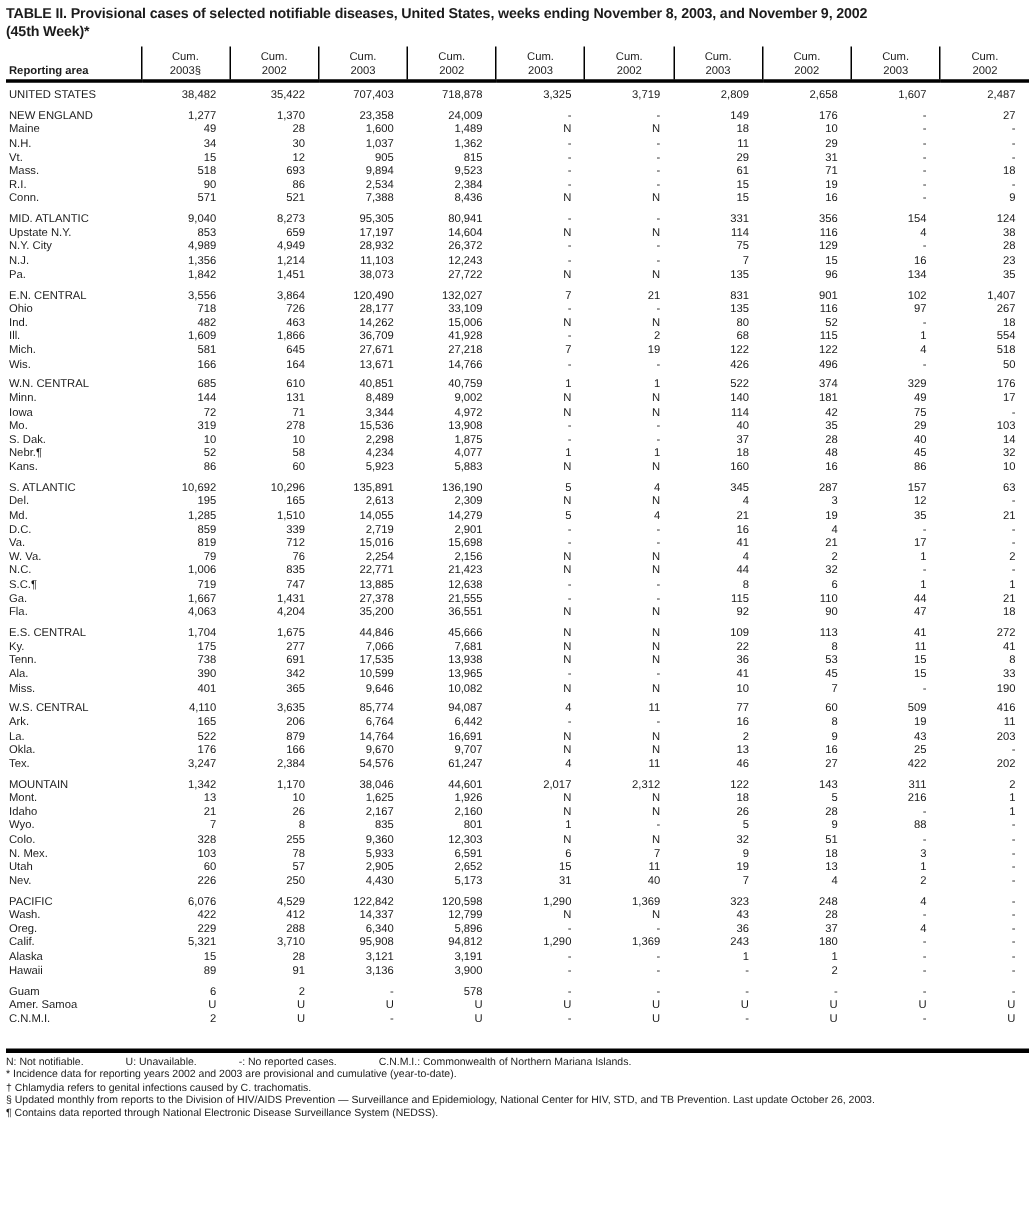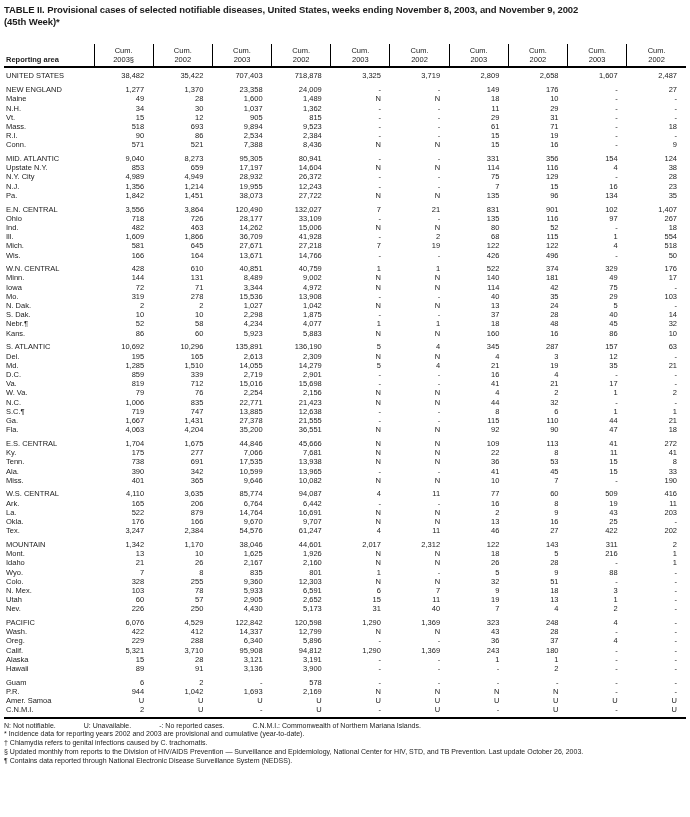--- a/index.html
+++ b/index.html
@@ -1,42 +1,42 @@
 <!DOCTYPE html>
 <html><head>
 <meta charset="utf-8">
 <style>
   html, body { margin:0; padding:0; background:#ffffff; }
   body {
     width:690px; height:817px; box-sizing:border-box; padding:4px 3px 0 4px;
     font-family:"Liberation Sans", sans-serif; color:#1b1b1b;
     -webkit-font-smoothing:antialiased;
   }
-  .title-block { margin-bottom:17px; }
+  .title-block { margin-bottom:4px; }
   .title-line { font-size:9.5px; font-weight:bold; line-height:11.5px; letter-spacing:-0.1px; }
   table.mmwr { border-collapse:collapse; table-layout:fixed; width:682px; }
   col.c-area { width:90px; }
   th, td { font-size:7.5px; line-height:9.2px; font-weight:normal; padding:0; overflow:hidden; }
   thead th.grp {
     border-left:1px solid #000; border-top:1px solid #000; border-bottom:1px solid #000;
     text-align:center; vertical-align:middle; font-size:8px; line-height:9.5px; padding:1px 2px;
   }
   thead th.spacer { border:none; }
   thead th.cum {
     border-left:1px solid #000; border-bottom:2.5px solid #000;
     text-align:center; vertical-align:middle; white-space:pre-line; padding:2px 0;margin-top:25px;
   }
   thead th.area-h {
     border-bottom:2.5px solid #000; text-align:left; vertical-align:bottom; padding:0 0 2px 2px;font-weight:bold;
   }
   tbody td.area { text-align:left; padding-left:2px; white-space:nowrap; }
   tbody td.num  { text-align:right; padding-right:9px; white-space:nowrap; }
   tbody tr.gap td { padding-top:4.5px; }
   tbody tr.first td { padding-top:3px; }
-  tbody tr.last td { padding-bottom:2px; }
+  tbody tr.last td { padding-bottom:16px; }
   .bottom-rule { width:682px; height:2.5px; background:#000; }
   .footnotes { width:682px; padding-top:2px; }
   .legend { font-size:7px; line-height:9px; }
   .legend span { margin-right:26px; }
   .legend span:last-child { margin-right:0; }
   .note { font-size:7px; line-height:8.8px; padding-left:10px; text-indent:-10px; }
 </style>
 </head>
 <body>
 
@@ -225,21 +225,21 @@
         <td class="num">-</td>
         <td class="num">75</td>
         <td class="num">129</td>
         <td class="num">-</td>
         <td class="num">28</td>
       </tr>
       <tr>
         <td class="area">N.J.</td>
         <td class="num">1,356</td>
         <td class="num">1,214</td>
-        <td class="num">19,955</td>
+        <td class="num">11,103</td>
         <td class="num">12,243</td>
         <td class="num">-</td>
         <td class="num">-</td>
         <td class="num">7</td>
         <td class="num">15</td>
         <td class="num">16</td>
         <td class="num">23</td>
       </tr>
       <tr>
         <td class="area">Pa.</td>
@@ -327,21 +327,21 @@
         <td class="num">14,766</td>
         <td class="num">-</td>
         <td class="num">-</td>
         <td class="num">426</td>
         <td class="num">496</td>
         <td class="num">-</td>
         <td class="num">50</td>
       </tr>
       <tr class="gap">
         <td class="area">W.N. CENTRAL</td>
-        <td class="num">428</td>
+        <td class="num">685</td>
         <td class="num">610</td>
         <td class="num">40,851</td>
         <td class="num">40,759</td>
         <td class="num">1</td>
         <td class="num">1</td>
         <td class="num">522</td>
         <td class="num">374</td>
         <td class="num">329</td>
         <td class="num">176</td>
       </tr>
@@ -376,33 +376,20 @@
         <td class="num">319</td>
         <td class="num">278</td>
         <td class="num">15,536</td>
         <td class="num">13,908</td>
         <td class="num">-</td>
         <td class="num">-</td>
         <td class="num">40</td>
         <td class="num">35</td>
         <td class="num">29</td>
         <td class="num">103</td>
-      </tr>
-      <tr>
-        <td class="area">N. Dak.</td>
-        <td class="num">2</td>
-        <td class="num">2</td>
-        <td class="num">1,027</td>
-        <td class="num">1,042</td>
-        <td class="num">N</td>
-        <td class="num">N</td>
-        <td class="num">13</td>
-        <td class="num">24</td>
-        <td class="num">5</td>
-        <td class="num">-</td>
       </tr>
       <tr>
         <td class="area">S. Dak.</td>
         <td class="num">10</td>
         <td class="num">10</td>
         <td class="num">2,298</td>
         <td class="num">1,875</td>
         <td class="num">-</td>
         <td class="num">-</td>
         <td class="num">37</td>
@@ -881,33 +868,20 @@
       <tr class="gap">
         <td class="area">Guam</td>
         <td class="num">6</td>
         <td class="num">2</td>
         <td class="num">-</td>
         <td class="num">578</td>
         <td class="num">-</td>
         <td class="num">-</td>
         <td class="num">-</td>
         <td class="num">-</td>
-        <td class="num">-</td>
-        <td class="num">-</td>
-      </tr>
-      <tr>
-        <td class="area">P.R.</td>
-        <td class="num">944</td>
-        <td class="num">1,042</td>
-        <td class="num">1,693</td>
-        <td class="num">2,169</td>
-        <td class="num">N</td>
-        <td class="num">N</td>
-        <td class="num">N</td>
-        <td class="num">N</td>
         <td class="num">-</td>
         <td class="num">-</td>
       </tr>
       <tr>
         <td class="area">Amer. Samoa</td>
         <td class="num">U</td>
         <td class="num">U</td>
         <td class="num">U</td>
         <td class="num">U</td>
         <td class="num">U</td>

